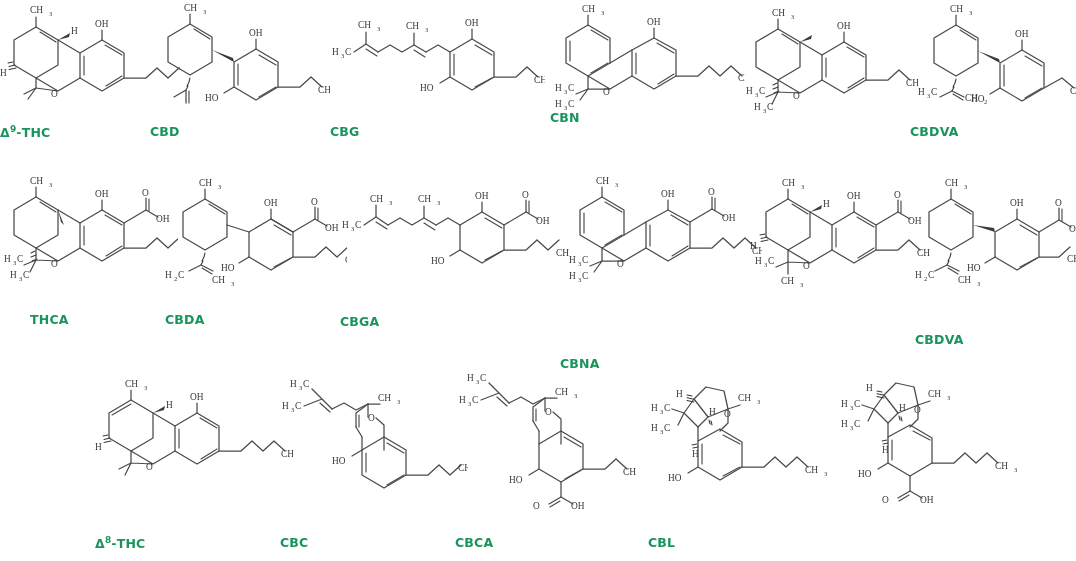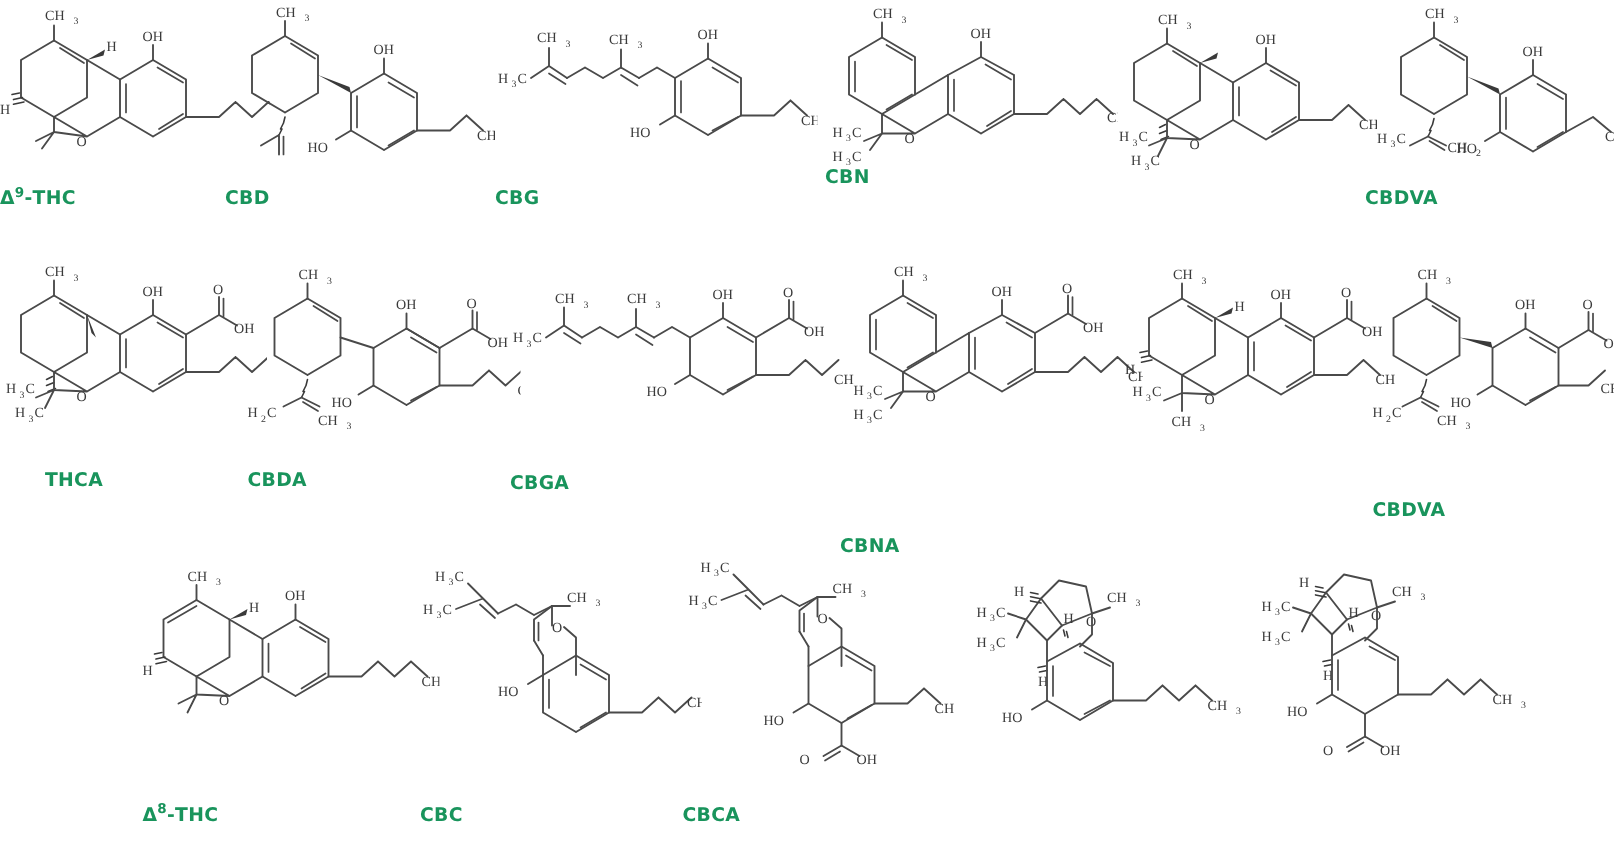--- a/index.html
+++ b/index.html
@@ -565,20 +565,21 @@
 
       <path class="bd" d="M50,76 L72,64 M72,64 L94,77 M94,77 L94,102 M94,102 L72,115 M72,115 L50,102 M50,102 L50,76"></path>
       <path class="bd2" d="M54,79 L54,99 M75,111 L92,102 M92,79 L75,70"></path>
       <path class="bd" d="M50,102 L40,108"></path>
       <text class="at" x="20" y="116">HO</text>
       <path class="bd" d="M94,102 L116,102 M116,102 L127,92 M127,92 L138,102 M138,102 L149,92 M149,92 L160,102"></path>
       <text class="at" x="157" y="108">CH</text>
           <text class="sm" x="176" y="111">3</text>
     </svg>
   </div>
+  <div class="cap" style="top:170px;">CBL</div>
 </div>
 
 <div class="cell" style="left:838px;top:365px;width:205px;height:196px;">
   <div class="struct">
     <svg width="208" height="160" viewBox="0 0 208 160">
       <path class="bd" d="M46,30 L58,18 M58,18 L76,22 M76,22 L80,40 M80,40 L60,48 M60,48 L46,30"></path>
       <path class="bd" d="M46,30 L36,44 M36,44 L50,58 M50,58 L60,48"></path>
       <path class="bd" d="M50,58 L50,72 M36,44 L24,40 M36,44 L30,56"></path>
       <text class="at" x="3" y="42">H</text>
           <text class="sm" x="12" y="45">3</text>

